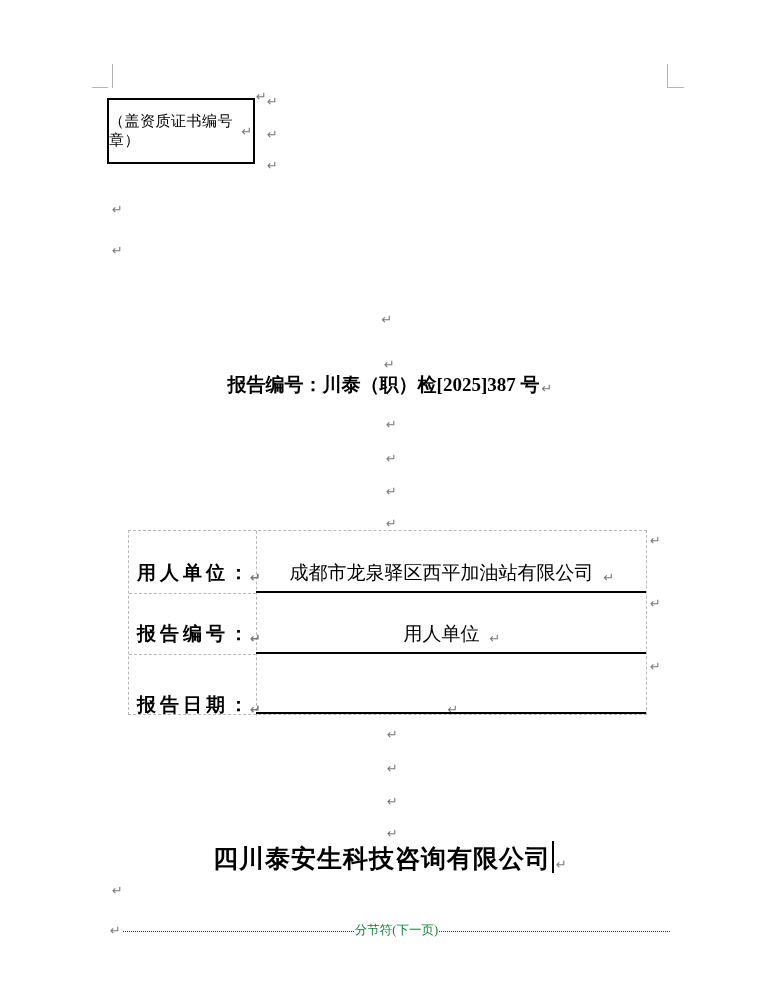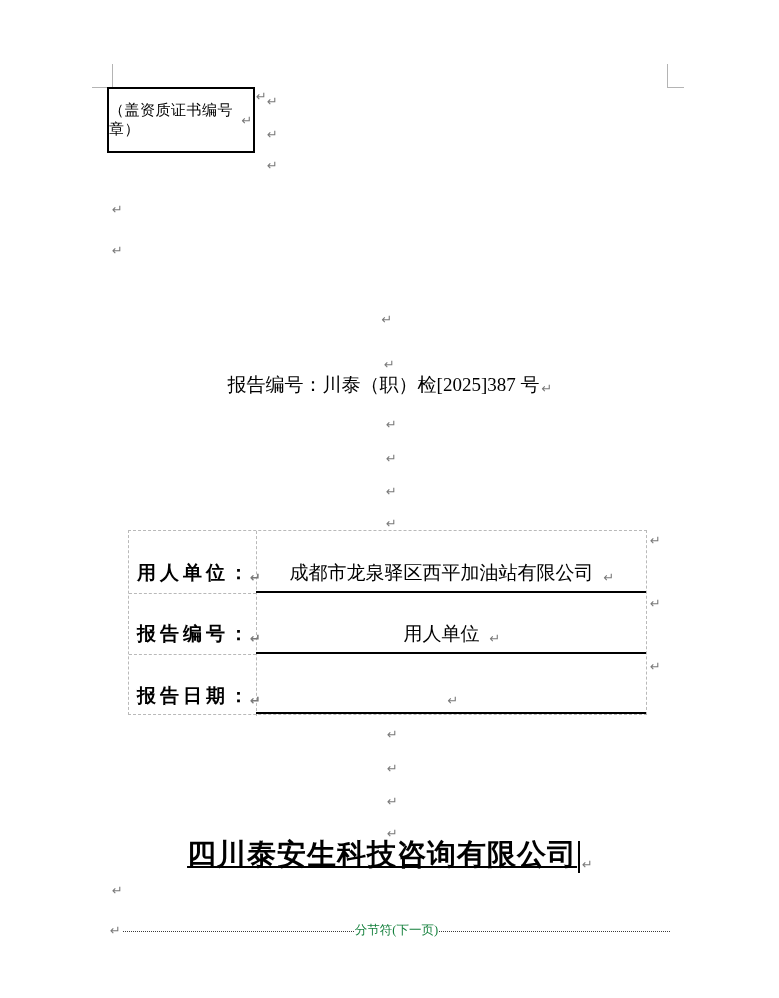--- a/index.html
+++ b/index.html
@@ -12,39 +12,39 @@
   .crop.v{width:1px;}
   .crop.h{height:1px;}
   
   .mark{
     position:absolute;color:#7a7a7a;font-size:13px;line-height:13px;
     font-family:"DejaVu Sans","Liberation Sans",sans-serif;
   }
   .mark.inline{position:static;display:inline-block;}
   
   .stamp-box{
-    position:absolute;left:107px;top:87px;width:148px;height:66px;
+    position:absolute;left:107px;top:98px;width:148px;height:66px;
     border:2px solid #000;box-sizing:border-box;
     display:flex;align-items:center;justify-content:center;
     font-size:15px;letter-spacing:0.5px;background:#fff;
   }
   .stamp-box .mark.inline{margin-left:1px;}
   
   .line{
     position:absolute;left:113px;width:554px;
     display:flex;justify-content:center;align-items:flex-end;
   }
   .title-line{top:263px;height:72px;}
   .title-text{font-size:57px;font-weight:bold;letter-spacing:10px;line-height:1.15;white-space:nowrap;}
   .title-line .mark.inline{margin:0 0 9px -6px;}
   .report-line{top:372px;height:26px;}
-  .report-text{font-size:19px;font-weight:normal;white-space:nowrap;}
+  .report-text{font-size:19px;font-weight:bold;white-space:nowrap;}
   .report-line .mark.inline{margin:0 0 3px 2px;}
   .footer-line{top:831px;height:44px;}
-  .footer-text{font-size:29px;font-weight:bold;letter-spacing:1px;white-space:nowrap;text-decoration:underline;}
+  .footer-text{font-size:25px;font-weight:bold;letter-spacing:1px;white-space:nowrap;}
   .caret{display:inline-block;width:2px;height:32px;background:#000;margin:0 0 2px 1px;}
   .footer-line .mark.inline{margin:0 0 4px 2px;}
   
   .info-table{
     position:absolute;left:128px;top:530px;width:519px;height:185px;
     border:1px dashed #b9b9b9;box-sizing:border-box;
   }
   .col-divider{position:absolute;left:127px;top:0;width:1px;height:185px;
     border-left:1px dashed #b9b9b9;}
   .row-sep{position:absolute;left:0;width:127px;height:1px;border-top:1px dashed #b9b9b9;}
@@ -137,21 +137,21 @@
         <span>报告编号：</span>
         <span class="mark inline">↵</span>
       </div>
       <div class="t-value">
         <span>用人单位</span>
         <span class="mark inline">↵</span>
       </div>
     </div>
     <div class="underline" style="top:121px"></div>
 
-    <div class="t-row" style="top:123px;height:62px">
+    <div class="t-row" style="top:132px;height:62px">
       <div class="t-label">
         <span>报告日期：</span>
         <span class="mark inline">↵</span>
       </div>
       <div class="t-value small">
         <span class="mark inline">↵</span>
       </div>
     </div>
     <div class="underline" style="top:181px"></div>
   </div>

